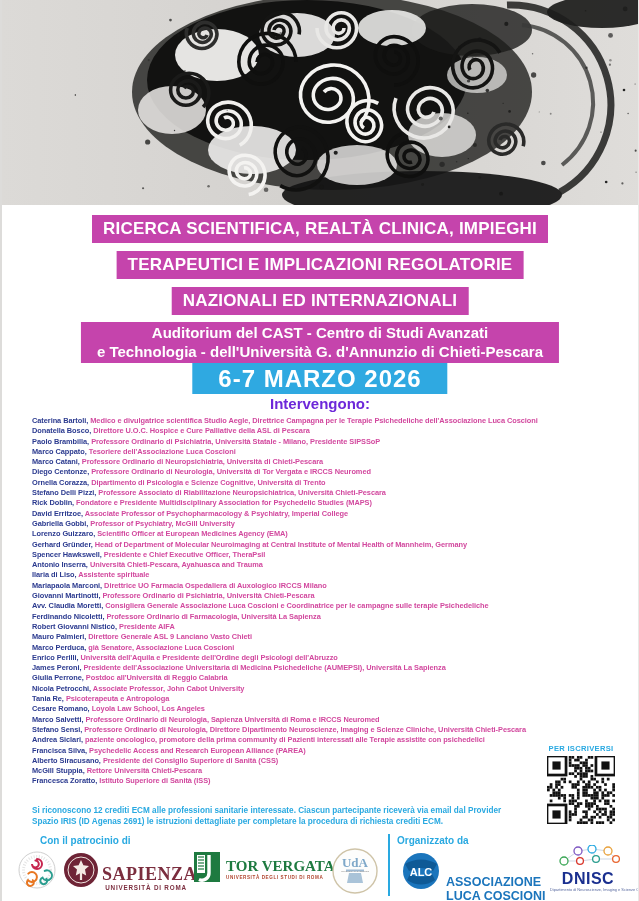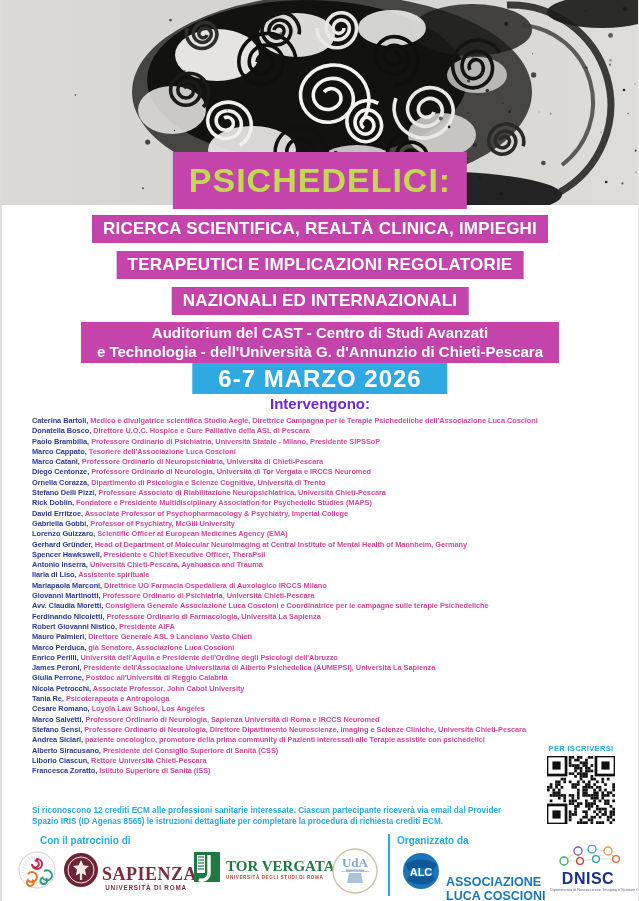--- a/index.html
+++ b/index.html
@@ -159,21 +159,20 @@
           <circle cx="607.9096055030823" cy="64.7334098815918" r="1.15" fill="#151514" opacity="0.52"></circle>
           <circle cx="445.89685678482056" cy="69.42549347877502" r="0.92" fill="#151514" opacity="0.40"></circle>
           <circle cx="470.61678409576416" cy="58.18653702735901" r="1.13" fill="#151514" opacity="0.47"></circle>
           <circle cx="141.08117580413818" cy="188.2622241973877" r="1.08" fill="#151514" opacity="0.64"></circle>
           <circle cx="634.0765511989594" cy="172.16362953186035" r="0.66" fill="#151514" opacity="0.53"></circle>
           <circle cx="623.1841868162155" cy="8.951687812805176" r="2.35" fill="#151514" opacity="0.55"></circle>
         </g>
     </svg>
   </div>
 
-  <div class="bar title-bar">PSICHEDELICI:</div>
   <div class="bar sub-bar l0">RICERCA SCIENTIFICA, REALTÀ CLINICA, IMPIEGHI</div>
   <div class="bar sub-bar l1">TERAPEUTICI E IMPLICAZIONI REGOLATORIE</div>
   <div class="bar sub-bar l2">NAZIONALI ED INTERNAZIONALI</div>
 
   <div class="bar venue-bar">
     <div>Auditorium del CAST - Centro di Studi Avanzati</div>
     <div>e Technologia - dell'Università G. d'Annunzio di Chieti-Pescara</div>
   </div>
 
   <div class="bar date-bar">6-7 MARZO 2026</div>
@@ -198,36 +197,37 @@
       <div class="speaker-line"><span class="name">Antonio Inserra, </span><span class="role">Università Chieti-Pescara, Ayahuasca and Trauma</span></div>
       <div class="speaker-line"><span class="name">Ilaria di Liso, </span><span class="role">Assistente spirituale</span></div>
       <div class="speaker-line"><span class="name">Mariapaola Marconi, </span><span class="role">Direttrice UO Farmacia Ospedaliera di Auxologico IRCCS Milano</span></div>
       <div class="speaker-line"><span class="name">Giovanni Martinotti, </span><span class="role">Professore Ordinario di Psichiatria, Università Chieti-Pescara</span></div>
       <div class="speaker-line"><span class="name">Avv. Claudia Moretti, </span><span class="role">Consigliera Generale Associazione Luca Coscioni e Coordinatrice per le campagne sulle terapie Psichedeliche</span></div>
       <div class="speaker-line"><span class="name">Ferdinando Nicoletti, </span><span class="role">Professore Ordinario di Farmacologia, Università La Sapienza</span></div>
       <div class="speaker-line"><span class="name">Robert Giovanni Nisticò, </span><span class="role">Presidente AIFA</span></div>
       <div class="speaker-line"><span class="name">Mauro Palmieri, </span><span class="role">Direttore Generale ASL 9 Lanciano Vasto Chieti</span></div>
       <div class="speaker-line"><span class="name">Marco Perduca, </span><span class="role">già Senatore, Associazione Luca Coscioni</span></div>
       <div class="speaker-line"><span class="name">Enrico Perilli, </span><span class="role">Università dell'Aquila e Presidente dell'Ordine degli Psicologi dell'Abruzzo</span></div>
-      <div class="speaker-line"><span class="name">James Peroni, </span><span class="role">Presidente dell'Associazione Universitaria di Alberto Psichedelica (AUMEPSI), Università La Sapienza</span></div>
+      <div class="speaker-line"><span class="name">James Peroni, </span><span class="role">Presidente dell'Associazione Universitaria di Medicina Psichedeliche (AUMEPSI), Università La Sapienza</span></div>
       <div class="speaker-line"><span class="name">Giulia Perrone, </span><span class="role">Postdoc all'Università di Reggio Calabria</span></div>
       <div class="speaker-line"><span class="name">Nicola Petrocchi, </span><span class="role">Associate Professor, John Cabot University</span></div>
       <div class="speaker-line"><span class="name">Tania Re, </span><span class="role">Psicoterapeuta e Antropologa</span></div>
       <div class="speaker-line"><span class="name">Cesare Romano, </span><span class="role">Loyola Law School, Los Angeles</span></div>
       <div class="speaker-line"><span class="name">Marco Salvetti, </span><span class="role">Professore Ordinario di Neurologia, Sapienza Università di Roma e IRCCS Neuromed</span></div>
       <div class="speaker-line"><span class="name">Stefano Sensi, </span><span class="role">Professore Ordinario di Neurologia, Direttore Dipartimento Neuroscienze, Imaging e Scienze Cliniche, Università Chieti-Pescara</span></div>
       <div class="speaker-line"><span class="name">Andrea Siclari, </span><span class="role">paziente oncologico, promotore della prima community di Pazienti interessati alle Terapie assistite con psichedelici</span></div>
+      <div class="speaker-line"><span class="name">Francisca Silva, </span><span class="role">Psychedelic Access and Research European Alliance (PAREA)</span></div>
       <div class="speaker-line"><span class="name">Alberto Siracusano, </span><span class="role">Presidente del Consiglio Superiore di Sanità (CSS)</span></div>
-      <div class="speaker-line"><span class="name">Liborio Ciascun, </span><span class="role">Rettore Università Chieti-Pescara</span></div>
+      <div class="speaker-line"><span class="name">McGill Stuppia, </span><span class="role">Rettore Università Chieti-Pescara</span></div>
       <div class="speaker-line"><span class="name">Francesca Zoratto, </span><span class="role">Istituto Superiore di Sanità (ISS)</span></div>
     </div>
 
   <div class="ecm">
     <div>Si riconoscono 12 crediti ECM alle professioni sanitarie interessate.  Ciascun partecipante riceverà via email dal Provider</div>
-    <div>Spazio IRIS (ID Agenas 8565) le istruzioni dettagliate per completare la procedura di richiesta crediti ECM.</div>
+    <div>Spazio IRIS (ID Agenas 2691) le istruzioni dettagliate per completare la procedura di richiesta crediti ECM.</div>
   </div>
 
   <div class="register-label">PER ISCRIVERSI</div>
   <div class="qr">
     <svg id="qr-svg" width="68" height="68" viewBox="0 0 68 68">
         <rect x="21.76" y="0" width="2.72" height="2.72" fill="#111"></rect>
         <rect x="24.48" y="0" width="2.72" height="2.72" fill="#111"></rect>
         <rect x="29.92" y="0" width="2.72" height="2.72" fill="#111"></rect>
         <rect x="32.64" y="0" width="2.72" height="2.72" fill="#111"></rect>
         <rect x="40.800000000000004" y="0" width="2.72" height="2.72" fill="#111"></rect>

